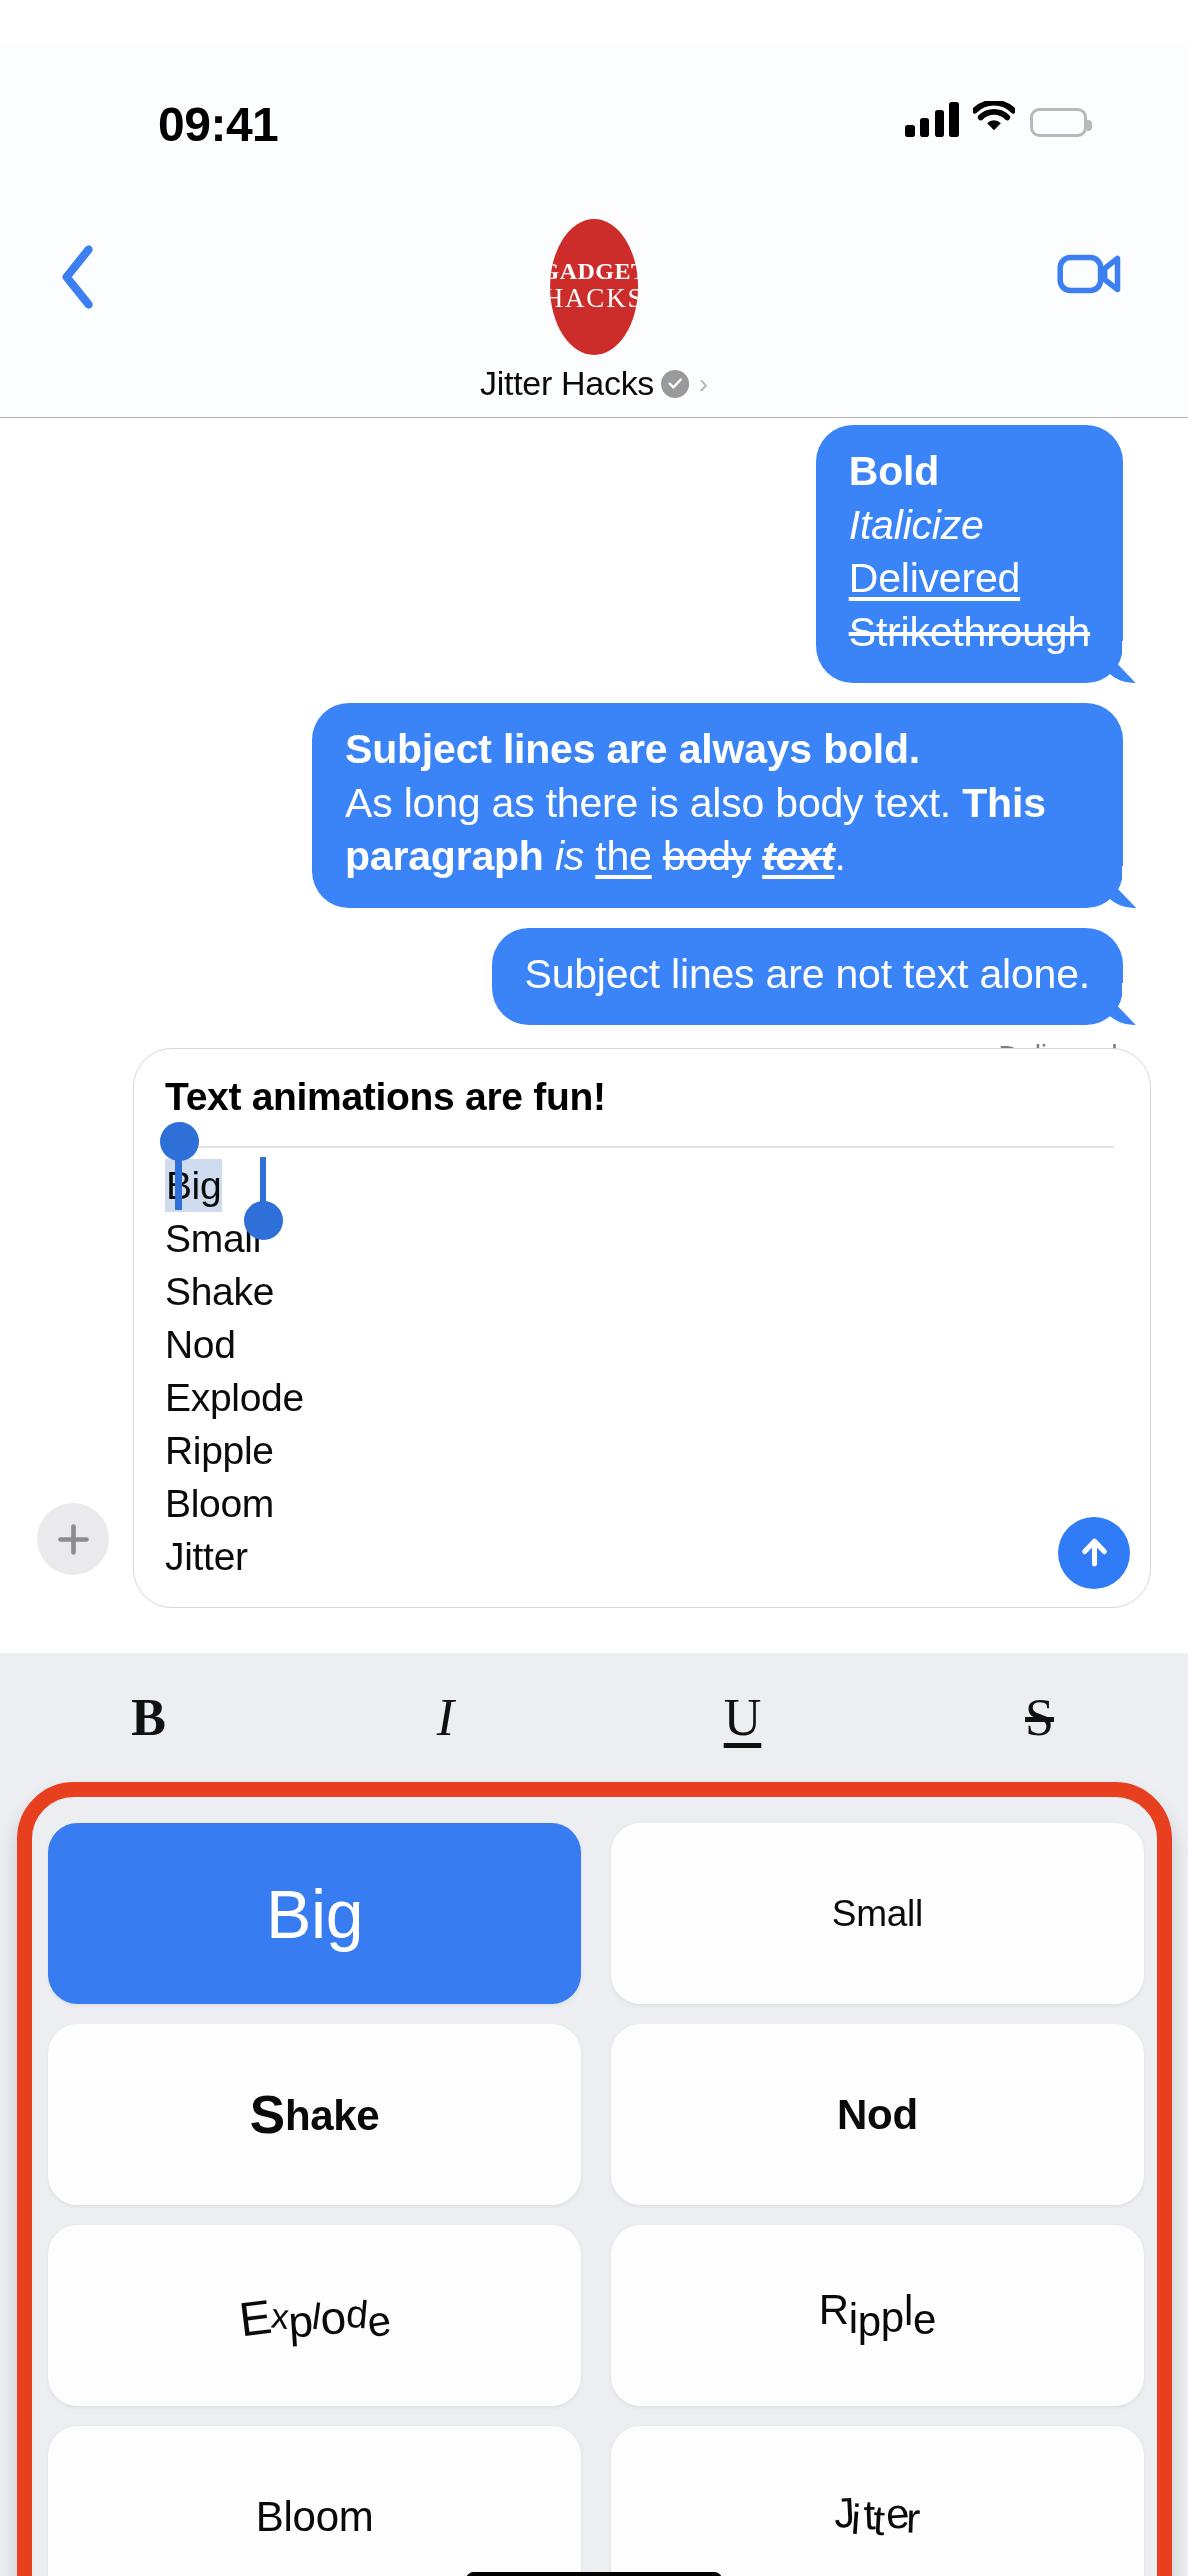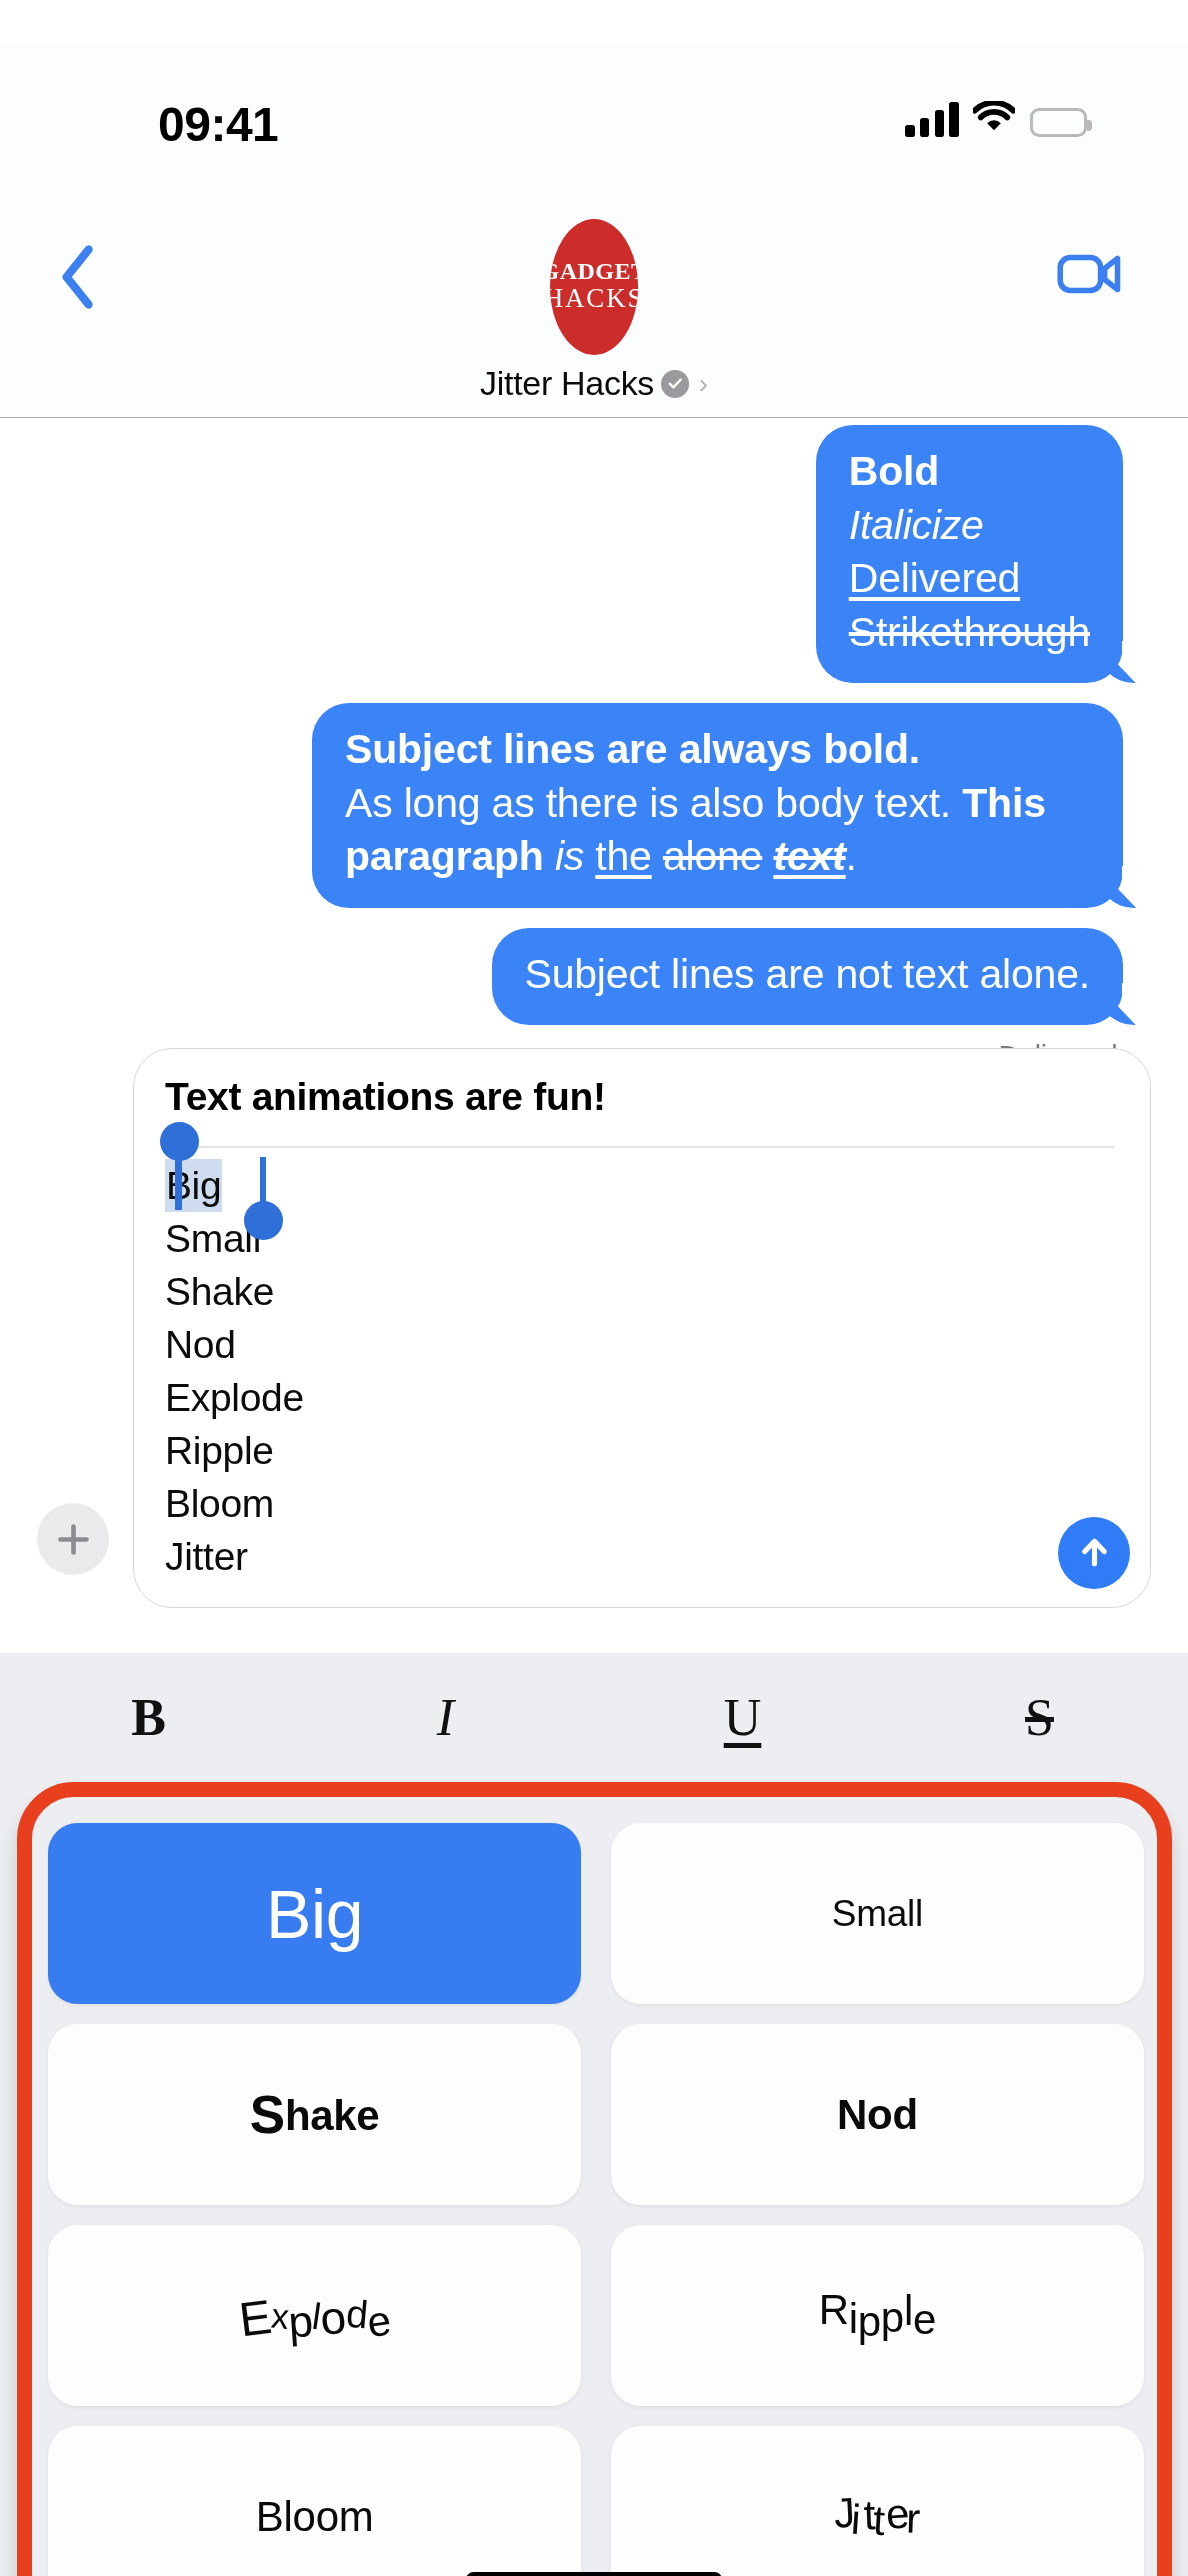--- a/index.html
+++ b/index.html
@@ -355,21 +355,21 @@
         <span class="line i">Italicize</span>
         <span class="line u">Delivered</span>
         <span class="line s">Strikethrough</span>
       </div>
     </div>
 
     <div class="msg-row">
       <div class="bubble">
         <span class="tail-mask"></span>
         <span class="line b">Subject lines are always bold.</span>
-        <span class="line"><span>As long as there is also body text. </span><span class="b">This paragraph</span><span> </span><span class="i">is</span><span> </span><span class="u">the</span><span> </span><span class="s">alone</span><span> </span><span class="b i us">text</span><span>.</span></span>
+        <span class="line"><span>As long as there is also body text. </span><span class="b">This paragraph</span><span> </span><span class="i">is</span><span> </span><span class="u">the</span><span> </span><span class="s">body</span><span> </span><span class="b i us">text</span><span>.</span></span>
       </div>
     </div>
 
     <div class="msg-row">
       <div class="bubble">
         <span class="tail-mask"></span>
         <span class="line">Subject lines are not text alone.</span>
       </div>
     </div>
 

